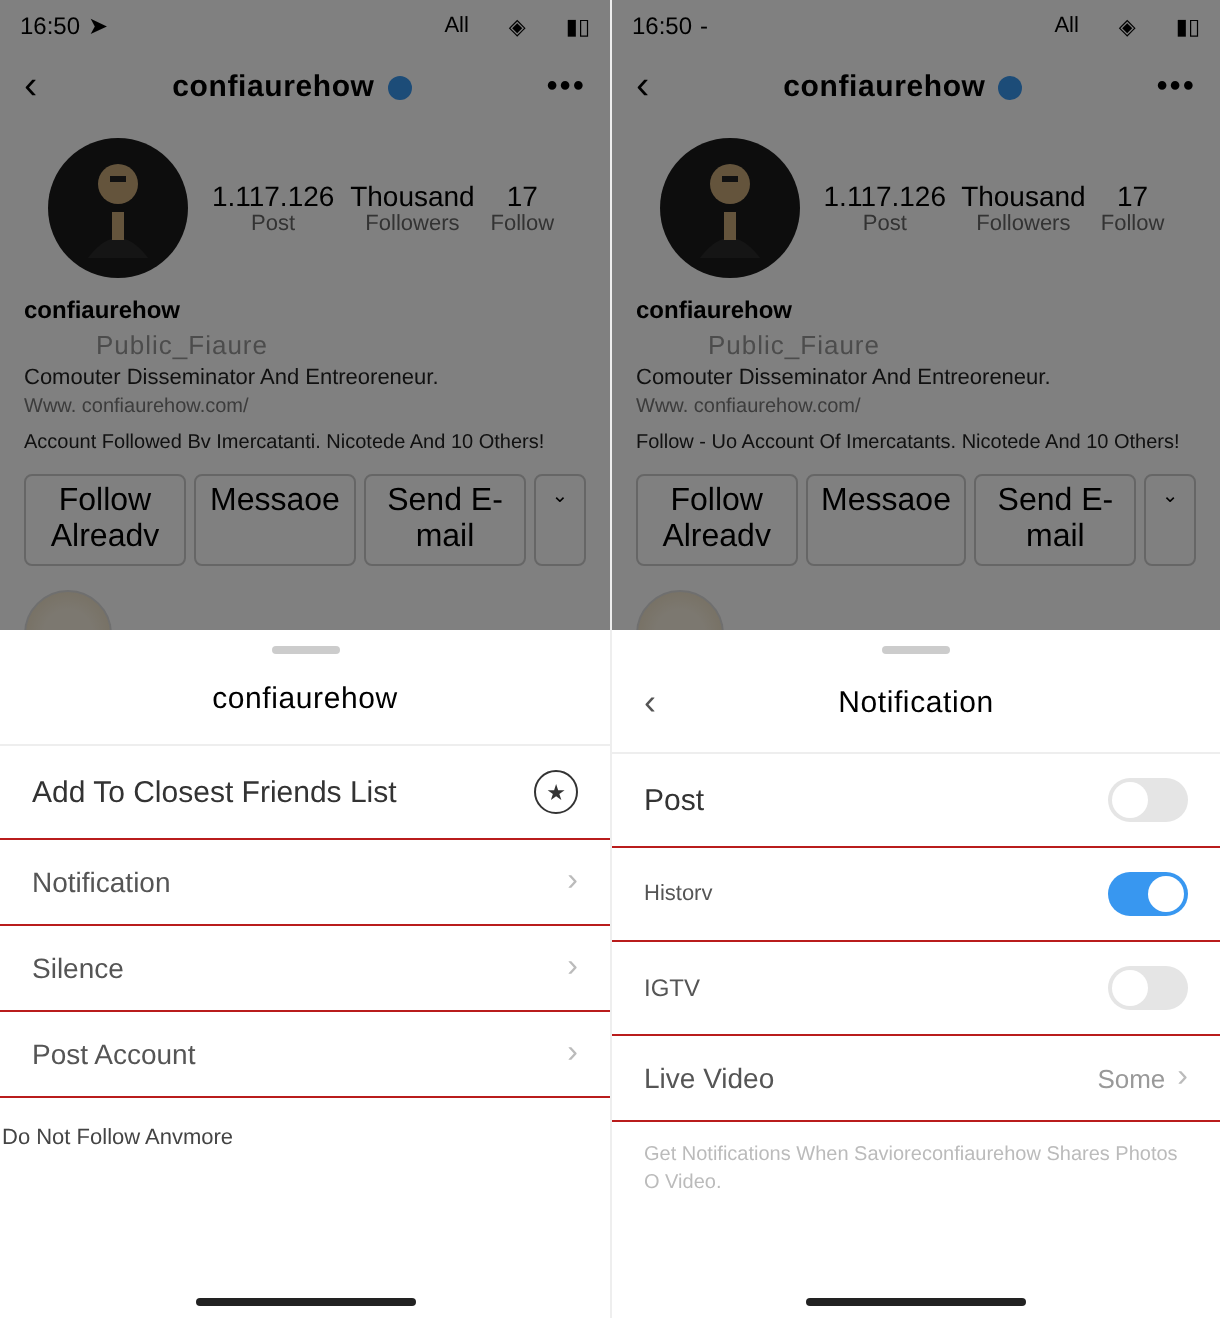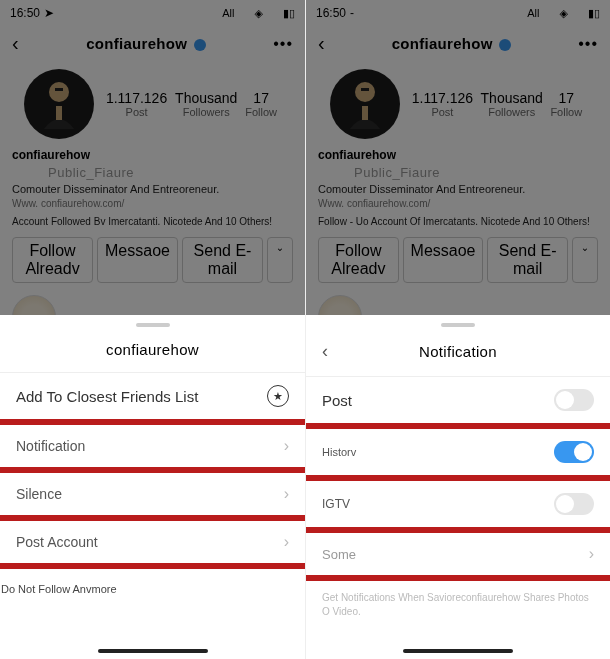--- a/index.html
+++ b/index.html
@@ -33,21 +33,21 @@
   .action-drop { width: 26px; border: 1px solid #ccc; border-radius: 4px; text-align: center; font-size: 10px; padding: 4px 0; }
   .hl { width: 44px; height: 44px; border-radius: 50%; border: 1px solid #ddd; margin: 4px 12px; background: radial-gradient(circle, #f8f0e0 40%, #e8d8b8 100%); }
 
   .sheet { position: absolute; left: 0; right: 0; bottom: 0; top: 315px; background: #fff; border-radius: 12px 12px 0 0; padding-top: 8px; }
   .grabber { width: 34px; height: 4px; background: #ccc; border-radius: 2px; margin: 0 auto 10px; }
   .sheet-title-row { display: flex; align-items: center; padding: 4px 16px 14px; }
   .sheet-title-center { flex: 1; text-align: center; font-size: 15px; font-weight: 500; letter-spacing: 0.3px; }
   .sheet-back { font-size: 18px; color: #555; width: 20px; }
   .sheet-spacer { width: 20px; }
   .sheet-list { border-top: 1px solid #eee; }
-  .row { display: flex; align-items: center; justify-content: space-between; padding: 12px 16px; border-bottom: 6px solid #b91c1c; font-size: 14px; color: #555; }
+  .row { display: flex; align-items: center; justify-content: space-between; padding: 12px 16px; border-bottom: 1px solid #b91c1c; font-size: 14px; color: #555; }
   .row.bold { font-size: 15px; color: #333; font-weight: 400; }
   .row .label { flex: 1; }
   .row .right-text { color: #999; font-size: 13px; margin-right: 6px; }
   .toggle { width: 40px; height: 22px; border-radius: 11px; position: relative; }
   .toggle.off { background: #e5e5e5; }
   .toggle.on { background: #3897f0; }
   .toggle::after { content: ''; position: absolute; width: 18px; height: 18px; background: #fff; border-radius: 50%; top: 2px; }
   .toggle.off::after { left: 2px; }
   .toggle.on::after { right: 2px; }
   .star-circle { width: 22px; height: 22px; border: 1.5px solid #333; border-radius: 50%; display: flex; align-items: center; justify-content: center; font-size: 11px; }
@@ -217,20 +217,21 @@
       </div>
       <div class="row">
         <span class="label" style="font-size:11px">Historv</span>
         <span class="toggle on"></span>
       </div>
       <div class="row">
         <span class="label" style="font-size:12px">IGTV</span>
         <span class="toggle off"></span>
       </div>
       <div class="row">
+        <span class="label">Live Video</span>
         <span class="right-text">Some</span>
         <span class="chev">›</span>
       </div>
     </div>
     <div class="hint">Get Notifications When Savioreconfiaurehow Shares Photos O Video.</div>
   </div>
   <div class="home-ind"></div>
 </div>
 
 </body></html>

